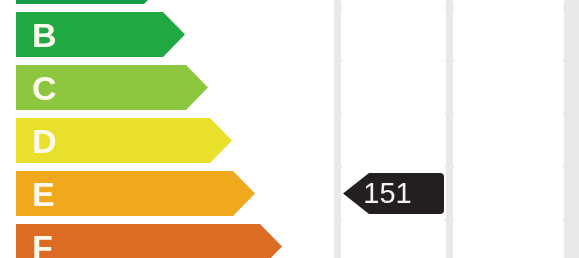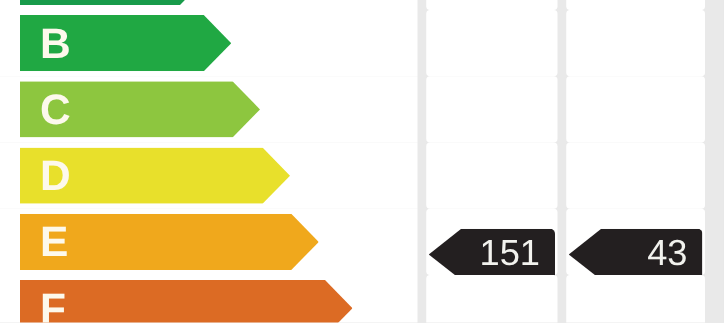--- a/index.html
+++ b/index.html
@@ -58,27 +58,27 @@
     font-size: 34px;
     font-weight: bold;
     line-height: 1;
     margin-left: 16px;
     letter-spacing: 0px;
   }
 
   
   .badge {
     position: absolute;
-    top: 16px;
+    top: 6px;
     height: 41px;
     background: #231f20;
     border-radius: 4px;
     display: flex;
     align-items: center;
-    justify-content: flex-end;
+    justify-content: center;
     -webkit-clip-path: polygon(26px 0, 100% 0, 100% 100%, 26px 100%, 0 50%);
     clip-path: polygon(26px 0, 100% 0, 100% 100%, 26px 100%, 0 50%);
   }
   .badge .val {
     color: #f2f2ee;
     font-size: 29px;
     font-weight: normal;
     line-height: 1;
     padding-right: 12px;
   }
@@ -129,23 +129,20 @@
   <div class="row" style="top:167px;">
     <div class="cell c0"></div>
     <div class="cell c1"></div>
     <div class="cell c2"></div>
     <div class="bar" style="width:239px;background:#F0A81C;">
       <span class="letter">E</span>
     </div>
     <div class="badge b1">
       <span class="val">151</span>
     </div>
-    <div class="badge b2">
-      <span class="val">43</span>
-    </div>
   </div>
 
   <div class="row" style="top:220px;">
     <div class="cell c0"></div>
     <div class="cell c1"></div>
     <div class="cell c2"></div>
     <div class="bar" style="width:266px;background:#DC6B24;">
       <span class="letter">F</span>
     </div>
   </div>

